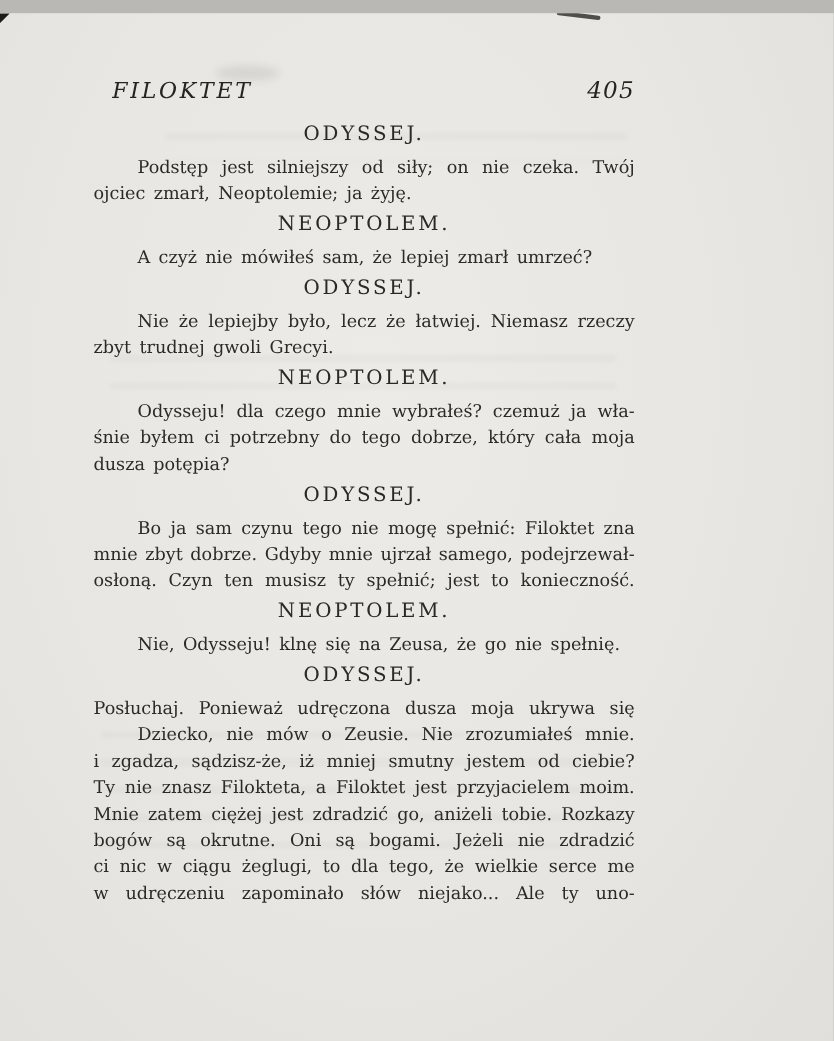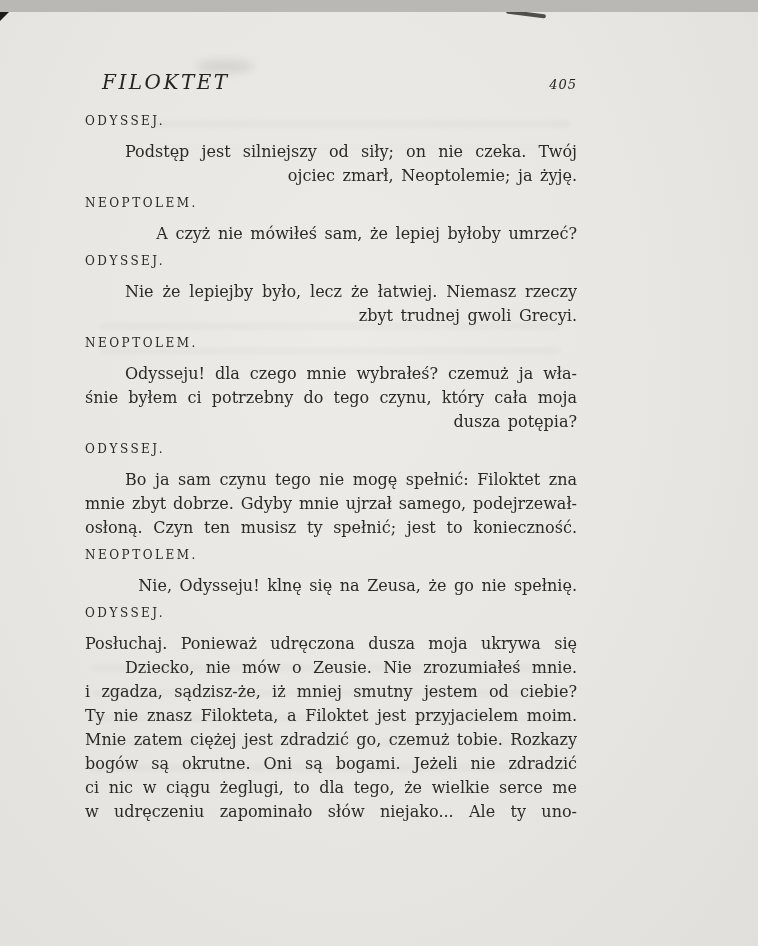--- a/index.html
+++ b/index.html
@@ -27,49 +27,48 @@
   }
   .book-title {
     font-style: italic;
     font-size: 20px;
     letter-spacing: 2.5px;
     color: #26241f;
     padding-left: 17px;
   }
   .page-number {
     font-style: italic;
-    font-size: 13px;
+    font-size: 21px;
     letter-spacing: 1px;
     color: #26241f;
   }
 
   
   .text-block {
     position: absolute;
     top: 102px;
     left: 85px;
     width: 492px;
   }
   .speech { margin: 0; }
   .speaker {
-    font-size: 12px;
+    font-size: 18px;
     line-height: 15px;
     font-weight: 400;
     letter-spacing: 2.5px;
-    text-align: left;
+    text-align: center;
     margin: 8px 0 11px 0;
     color: #2b2924;
   }
   .speech:first-child .speaker { margin-top: 0; }
   .line {
     font-size: 16px;
     line-height: 24px;
     word-spacing: 2.5px;
     color: #2c2a25;
-    text-align: right;
   }
   .line.first { text-indent: 40px; }
   .line.j { text-align: justify; text-align-last: justify; word-spacing: 1px; }
 
   
   .ghost {
     position: absolute;
     opacity: 0.05;
     filter: blur(2px);
     background: repeating-linear-gradient(
@@ -125,33 +124,33 @@
   <div class="text-block">
 
     <section class="speech">
       <h2 class="speaker">ODYSSEJ.</h2>
       <div class="line first j">Podstęp jest silniejszy od siły; on nie czeka. Twój</div>
       <div class="line">ojciec zmarł, Neoptolemie; ja żyję.</div>
     </section>
 
     <section class="speech">
       <h2 class="speaker">NEOPTOLEM.</h2>
-      <div class="line first">A czyż nie mówiłeś sam, że lepiej byłoby umrzeć?</div>
+      <div class="line first">A czyż nie mówiłeś sam, że lepiej zmarł umrzeć?</div>
     </section>
 
     <section class="speech">
       <h2 class="speaker">ODYSSEJ.</h2>
       <div class="line first j">Nie że lepiejby było, lecz że łatwiej. Niemasz rzeczy</div>
       <div class="line">zbyt trudnej gwoli Grecyi.</div>
     </section>
 
     <section class="speech">
       <h2 class="speaker">NEOPTOLEM.</h2>
       <div class="line first j">Odysseju! dla czego mnie wybrałeś? czemuż ja wła-</div>
-      <div class="line j">śnie byłem ci potrzebny do tego czynu, który cała moja</div>
+      <div class="line j">śnie byłem ci potrzebny do tego dobrze, który cała moja</div>
       <div class="line">dusza potępia?</div>
     </section>
 
     <section class="speech">
       <h2 class="speaker">ODYSSEJ.</h2>
       <div class="line first j">Bo ja sam czynu tego nie mogę spełnić: Filoktet zna</div>
       <div class="line j">mnie zbyt dobrze. Gdyby mnie ujrzał samego, podejrzewał-</div>
       <div class="line j">osłoną. Czyn ten musisz ty spełnić; jest to konieczność.</div>
     </section>
 
@@ -159,20 +158,20 @@
       <h2 class="speaker">NEOPTOLEM.</h2>
       <div class="line first">Nie, Odysseju! klnę się na Zeusa, że go nie spełnię.</div>
     </section>
 
     <section class="speech">
       <h2 class="speaker">ODYSSEJ.</h2>
       <div class="line j">Posłuchaj. Ponieważ udręczona dusza moja ukrywa się</div>
       <div class="line first j">Dziecko, nie mów o Zeusie. Nie zrozumiałeś mnie.</div>
       <div class="line j">i zgadza, sądzisz-że, iż mniej smutny jestem od ciebie?</div>
       <div class="line j">Ty nie znasz Filokteta, a Filoktet jest przyjacielem moim.</div>
-      <div class="line j">Mnie zatem ciężej jest zdradzić go, czemuż tobie. Rozkazy</div>
+      <div class="line j">Mnie zatem ciężej jest zdradzić go, aniżeli tobie. Rozkazy</div>
       <div class="line j">bogów są okrutne. Oni są bogami. Jeżeli nie zdradzić</div>
       <div class="line j">ci nic w ciągu żeglugi, to dla tego, że wielkie serce me</div>
       <div class="line j">w udręczeniu zapominało słów niejako... Ale ty uno-</div>
     </section>
 
   </div>
 </div>
 
 </body></html>

